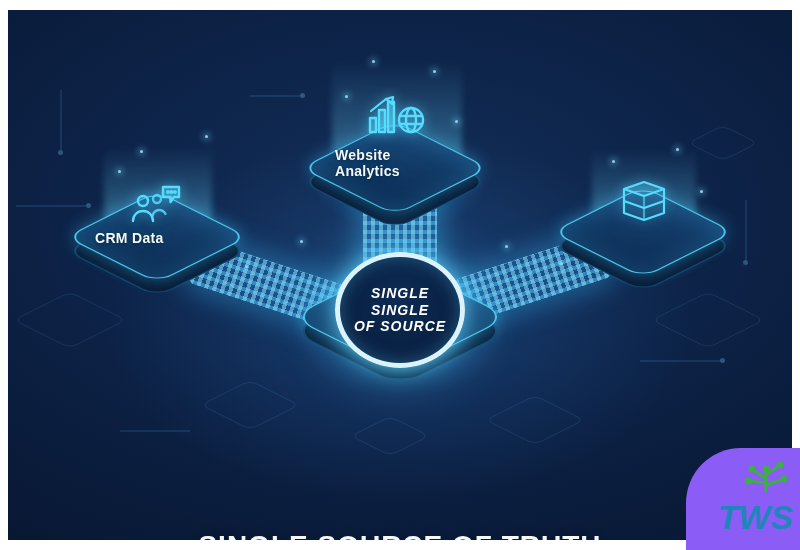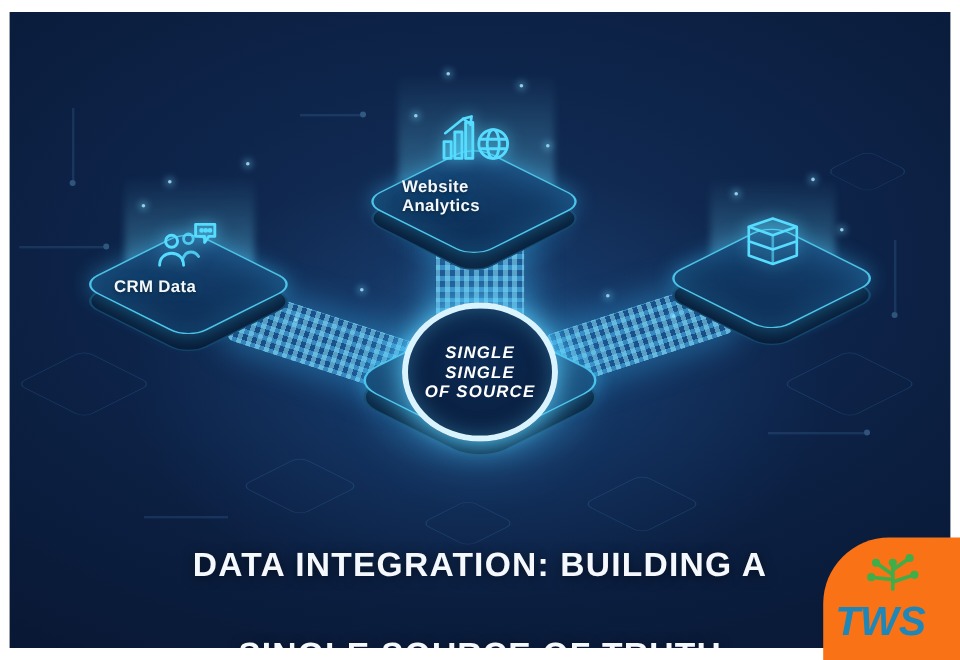--- a/index.html
+++ b/index.html
@@ -55,22 +55,22 @@
     box-shadow: 0 0 22px rgba(90,210,255,0.9), 0 0 60px rgba(90,210,255,0.45),
       inset 0 0 18px rgba(90,210,255,0.35);
     display:flex; flex-direction:column; align-items:center; justify-content:center;
     color:#ffffff; font-weight:bold; font-size:14px; letter-spacing:1px; line-height:1.2;
     text-align:center; }
 
   .headline { position:absolute; left:0; width:100%; text-align:center; z-index:10;
     color:#f5f8fc; font-weight:bold; font-size:28px; letter-spacing:1px;
     text-shadow:0 2px 10px rgba(0,0,0,0.55); }
 
-  .logo-box { position:absolute; right:0; bottom:0; width:114px; height:102px; background:#f97316;
-    border-top-left-radius:55px; z-index:21; display:flex; align-items:center; justify-content:flex-start; }
+  .logo-box { position:absolute; right:0; bottom:0; width:114px; height:102px; background:#8b5cf6;
+    border-top-left-radius:55px; z-index:21; display:flex; align-items:center; justify-content:flex-end; }
 </style>
 </head>
 <body>
 
 <div class="frame">
   <div class="scene">
 
     <div class="deco" style="left:30px; top:280px; width:80px; height:80px;"></div>
     <div class="deco" style="left:215px; top:370px; width:70px; height:70px;"></div>
     <div class="deco" style="left:500px; top:385px; width:70px; height:70px;"></div>
@@ -176,21 +176,20 @@
     <div class="plat" style="left:322px; top:239px; width:156px; height:156px;">
       <div class="face under" style="border-radius:32px;"></div>
       <div class="face top" style="border-radius:32px;"></div>
     </div>
     <div class="truth-ring" style="left:335px; top:252px;font-style:italic;">
       <span>SINGLE</span>
       <span>SINGLE</span>
       <span>OF SOURCE</span>
     </div>
 
-    <div class="headline" style="top:455px;">DATA INTEGRATION: BUILDING A</div>
     <div class="headline" style="top:492px;margin-top:38px;">SINGLE SOURCE OF TRUTH</div>
   </div>
 
   <div class="frame-border"></div>
 
   <div class="logo-box">
     <svg width="92" height="84" viewBox="0 0 92 84">
       <g stroke="#3fae49" stroke-width="3" fill="none" stroke-linecap="round">
         <path d="M58 34 V12"></path>
         <path d="M58 22 L44 12"></path>

